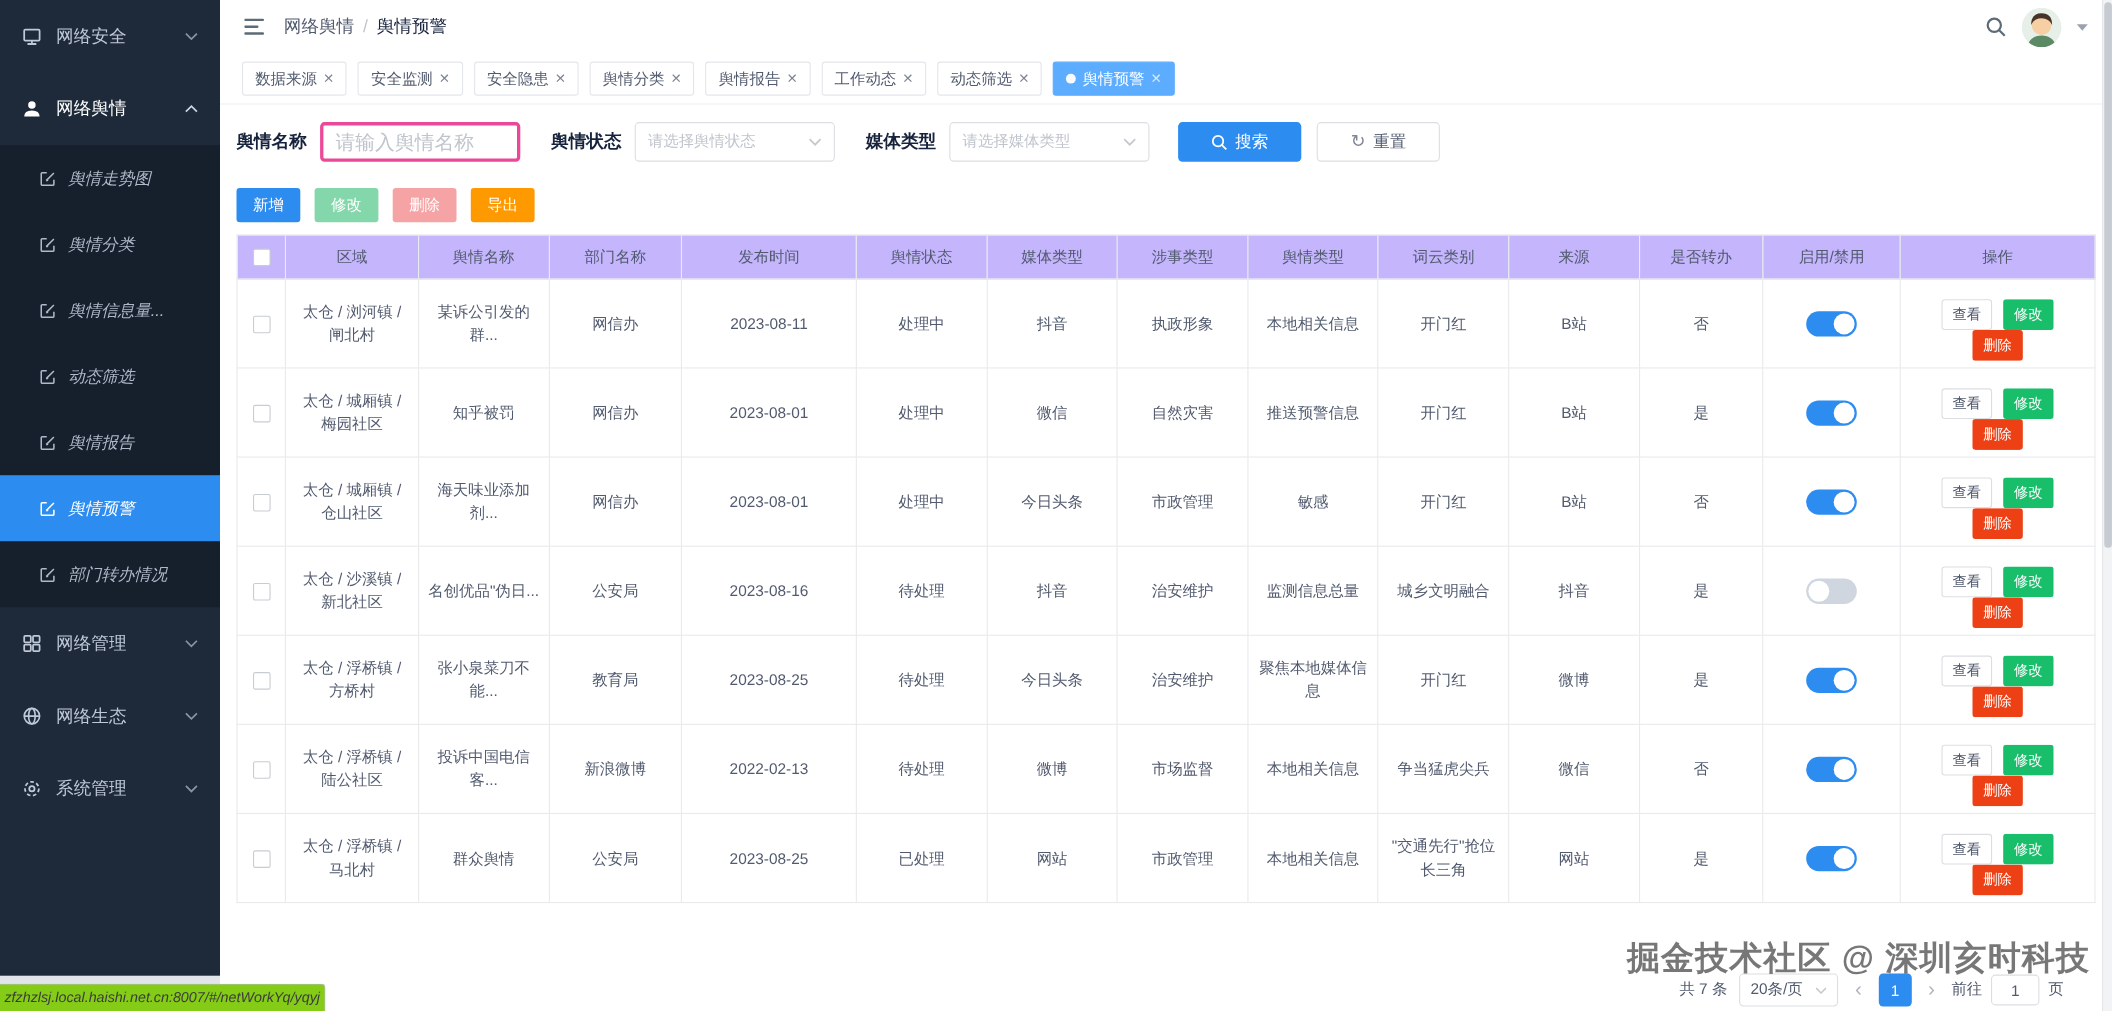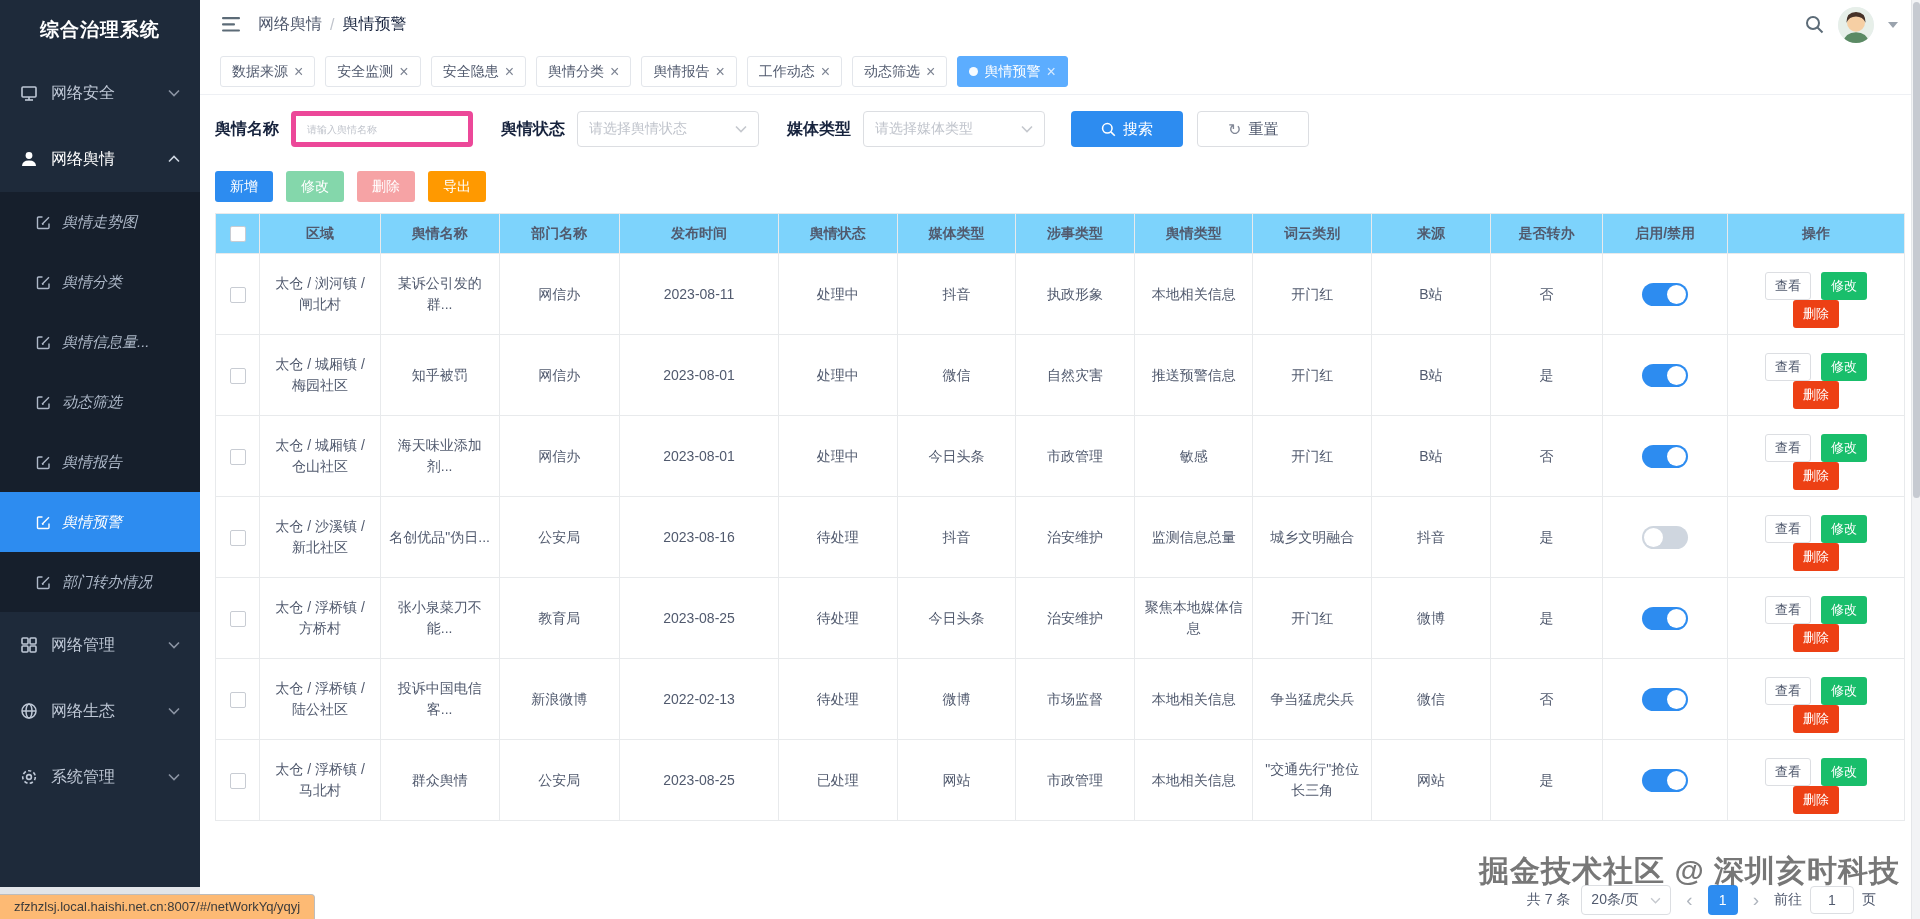--- a/index.html
+++ b/index.html
@@ -37,38 +37,38 @@
   .tag .dot { display:none; width:9px; height:9px; border-radius:50%; background:#fff; opacity:.95; }
   .tag[data-state="true"] { background:#5cadff; border-color:#5cadff; color:#fff; }
   .tag[data-state="true"] .dot { display:inline-block; }
   .tag-close { opacity:.75; font-size:16px; line-height:1; cursor:pointer; }
 
   
   .content { flex:1; padding:12px 15px 0; }
   .filters { display:flex; align-items:center; margin:4px 0 24px; }
   .f-label { font-size:16px; font-weight:bold; color:#17233d; margin-right:12px; white-space:nowrap; }
   .f-gap { margin-left:28px; }
-  .f-input { width:182px; height:36px; border:5px solid #ec4899; border-radius:4px; padding:0 11px; font-size:10px; color:#515a6e; outline:none; }
+  .f-input { width:182px; height:36px; border:3px solid #ec4899; border-radius:4px; padding:0 11px; font-size:18px; color:#515a6e; outline:none; }
   .f-input::placeholder { color:#c0c4cc; }
   .f-select { width:182px; height:36px; border:1px solid #dcdee2; border-radius:4px; background:#fff; display:flex; align-items:center; justify-content:space-between; padding:0 11px; font-size:14px; color:#c0c4cc; cursor:pointer; }
   .btn { height:36px; border:none; border-radius:4px; display:inline-flex; align-items:center; gap:7px; padding:0 30px; font-size:15px; cursor:pointer; font-family:Liberation Sans, sans-serif; }
   .btn-search { background:#2d8cf0; color:#fff; margin-left:26px; }
   .btn-reset { background:#fff; border:1px solid #dcdee2; color:#515a6e; margin-left:14px; }
 
   .toolbar { display:flex; gap:13px; margin-bottom:11px; }
   .tbtn { height:31px; padding:0 15px; border:none; border-radius:3px; color:#fff; font-size:14px; cursor:pointer; font-family:inherit; }
   .tbtn-add { background:#2d8cf0; }
   .tbtn-edit { background:#84d7ab; }
   .tbtn-del { background:#f6a3a5; }
   .tbtn-export { background:#ff9900; }
 
   
   table { width:100%; border-collapse:collapse; table-layout:fixed; font-size:14px; color:#515a6e; }
   th,td { border:1px solid #e8eaec; text-align:center; vertical-align:middle; padding:6px 8px; line-height:1.5; }
-  th { background:#7dd3fc; height:40px; font-weight:bold; }
+  th { background:#c4b5fd; height:40px; font-weight:normal; }
   td { height:53px; }
   .cb { display:inline-block; width:16px; height:16px; border:1px solid #c8ccd3; border-radius:2px; background:#fff; cursor:pointer; vertical-align:middle; }
   .switch { display:inline-block; width:46px; height:23px; border-radius:12px; background:#cfd6df; position:relative; cursor:pointer; vertical-align:middle; }
   .switch::after { content:""; position:absolute; top:2px; left:2px; width:19px; height:19px; border-radius:50%; background:#fff; }
   .switch[data-state="on"] { background:#2d8cf0; }
   .switch[data-state="on"]::after { left:auto; right:2px; }
   .op { border-radius:3px; font-size:13px; padding:4px 9px; border:1px solid transparent; cursor:pointer; margin:0 3px; font-family:inherit; }
   .op-view { background:#fff; border-color:#dcdee2; color:#515a6e;margin-top:12px; }
   .op-edit { background:#19be6b; color:#fff; }
   .op-del { background:#ed4014; color:#fff; }
@@ -76,32 +76,31 @@
   
   .pagination { position:absolute; right:44px; bottom:4px; display:flex; align-items:center; gap:11px; font-size:14px; color:#515a6e; }
   .pg-size { width:90px; height:30px; border:1px solid #dcdee2; border-radius:4px; background:#fff; display:flex; align-items:center; justify-content:space-between; padding:0 9px; cursor:pointer; }
   .pg-arrow { border:none; background:transparent; color:#aeb4bd; font-size:19px; cursor:pointer; padding:0 4px; font-family:inherit; }
   .pg-cur { min-width:30px; height:30px; border:none; background:#2d8cf0; color:#fff; border-radius:4px; font-size:14px; cursor:pointer; font-family:inherit; }
   .pg-goto { display:flex; align-items:center; gap:8px; }
   .pg-goto input { width:44px; height:28px; border:1px solid #dcdee2; border-radius:4px; text-align:center; font-size:14px; color:#515a6e; outline:none; }
 
   
   .watermark { position:fixed; right:20px; bottom:27px; font-size:30px; font-weight:600; color:rgba(35,35,35,.62); letter-spacing:1px; white-space:nowrap; pointer-events:none; z-index:6; }
-  .statusbar { position:fixed; left:0; bottom:0; background:#fdba74; border:1px solid #bdbdbd; border-left:none; border-bottom:none; border-top-right-radius:4px; padding:4px 14px 5px; font-size:13px; color:#3c3c3c; z-index:8; }
+  .statusbar { position:fixed; left:0; bottom:0; background:#84cc16; border:1px solid #bdbdbd; border-left:none; border-bottom:none; border-top-right-radius:4px; padding:4px 4px 5px; font-size:13px; color:#3c3c3c; z-index:8;font-style:italic; }
   .hscroll { position:fixed; left:0; bottom:21px; width:200px; height:11px; background:#e2e5e9; z-index:7; }
   .vscroll { position:fixed; right:0; top:0; width:9px; height:100%; background:#f2f3f5; border-left:1px solid #e4e6e9; z-index:7; }
   .vthumb { position:absolute; top:2px; left:1px; width:7px; height:54%; border-radius:4px; background:#c6cad1; cursor:pointer; }
 </style>
 </head>
 <body>
 
 <div class="app">
 
   <aside class="sidebar">
-    <div class="logo">综合治理系统</div>
 
     <div class="menu-item">
       <span class="icon-svg">
         <svg width="18" height="18" viewBox="0 0 18 18" fill="none" stroke="currentColor" stroke-width="1.6">
             <rect x="2" y="3" width="14" height="10" rx="1"></rect>
             <line x1="9" y1="13" x2="9" y2="16"></line>
             <line x1="5" y1="16" x2="13" y2="16"></line>
           </svg>
       </span>
       <span>网络安全</span>

